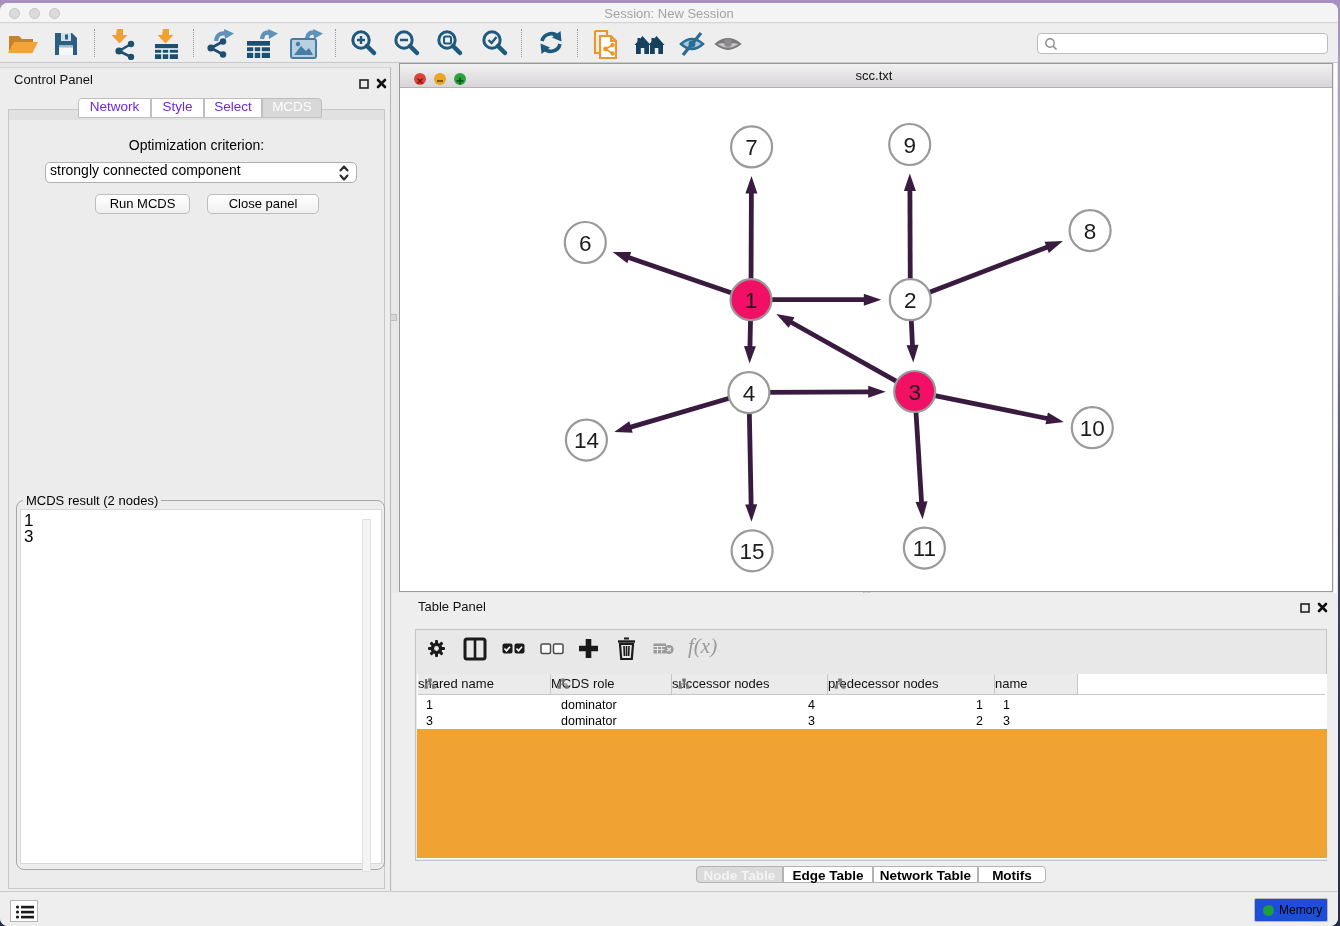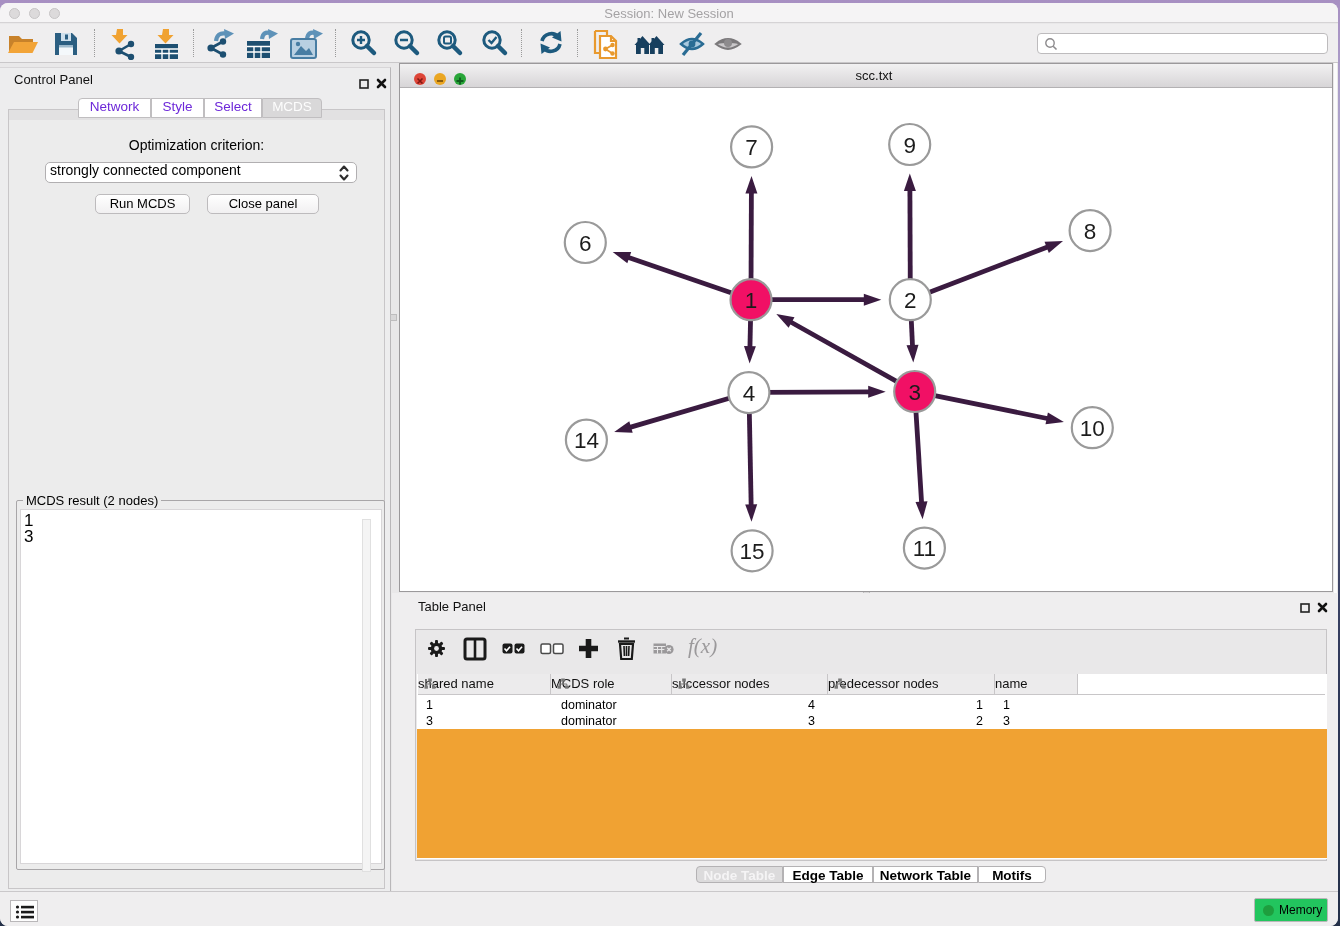--- a/index.html
+++ b/index.html
@@ -17,29 +17,29 @@
 #mainbg{position:absolute;left:0;top:60px;width:100%;height:828px;background:#e9e8e9}
 
 #cp{position:absolute;left:0;top:64px;width:391px;height:825px;background:#ededee;border-right:1px solid #b9b7b9;border-top:1px solid #d8d6d8}
 #cp .hdr{position:absolute;left:14px;top:4px;font-size:13px;color:#111}
 .tab{position:absolute;top:30px;height:20px;z-index:2;border:1px solid #c0bec0;background:#fff;font-size:13.5px;color:#6d28d9;text-align:center;line-height:16px}
 #cpcontent{position:absolute;left:8px;top:41px;width:377px;height:780px;border:1px solid #c8c6c8;background:#ececec}
 #cpcontent .band{position:absolute;left:0;top:0;width:100%;height:10px;background:#e2e1e2}
 #optlabel{position:absolute;left:0;width:100%;top:27px;text-align:center;font-size:14px;color:#000}
 #dropdown{position:absolute;left:36px;top:52px;width:312px;height:21px;background:#fff;border:1px solid #b1afb1;border-radius:5px;font-size:14px;color:#000;line-height:15px;padding-top:0;padding-left:4px}
 .btn{position:absolute;top:84px;height:20px;background:linear-gradient(#ffffff,#f1f0f1);border:1px solid #bdbbbd;border-radius:5px;font-size:13px;color:#000;text-align:center;line-height:17px}
-#fieldset{position:absolute;left:7px;top:390px;width:369px;height:370px;border:1px solid #a8a6a8;border-radius:2px}
+#fieldset{position:absolute;left:7px;top:390px;width:369px;height:370px;border:1px solid #a8a6a8;border-radius:8px}
 #fieldset .legend{position:absolute;left:6px;top:-8px;background:#ececec;padding:0 3px;font-size:13px;color:#000}
 #fieldset .inner{position:absolute;left:3px;top:8px;width:362px;height:355px;background:#fff;border:1px solid #d8d6d8}
 #fieldset .scroll{position:absolute;right:10px;top:9px;width:9px;height:353px;background:#f4f4f4;border:1px solid #e0e0e0}
 #fieldset .txt{position:absolute;left:3px;top:3px;font-size:17px;color:#000;line-height:16px}
 
 #status{position:absolute;left:0;top:888px;width:100%;height:35px;background:#efeeef;border-top:1px solid #cac8ca}
 #listbtn{position:absolute;left:10px;top:8px;width:28px;height:22px;background:#fdfdfd;border:1px solid #b9b7b9}
-#membtn{position:absolute;left:1254px;top:6px;width:74px;height:24px;background:#22c55e;border:1px solid #b9b7b9;border-radius:2px;font-size:12px;color:#000}
+#membtn{position:absolute;left:1254px;top:6px;width:74px;height:24px;background:#1d4ed8;border:1px solid #b9b7b9;border-radius:2px;font-size:12px;color:#000}
 
 #scc{position:absolute;left:399px;top:60px;width:934px;height:529px;border:1px solid #9b999b;background:#fff}
 #scctitle{position:absolute;left:0;top:0;width:100%;height:24px;background:linear-gradient(#f2f1f2,#d7d5d7);border-bottom:1px solid #b3b1b3}
 #scctitle .t{position:absolute;left:16px;right:0;top:4px;text-align:center;font-size:13px;color:#111}
 .tl{position:absolute;top:8.5px;width:12px;height:12px;border-radius:50%}
 
 #tp{position:absolute;left:392px;top:590px;width:946px;height:298px;background:#efeeef}
 #tp .hdr{position:absolute;left:26px;top:6px;font-size:13px;color:#111}
 #tpbox{position:absolute;left:23px;top:36px;width:912px;height:232px;border:1px solid #c6c4c6;background:#e9e8e9}
 #tbl{position:absolute;left:1px;top:44px;width:910px;height:185px;background:#fff}

